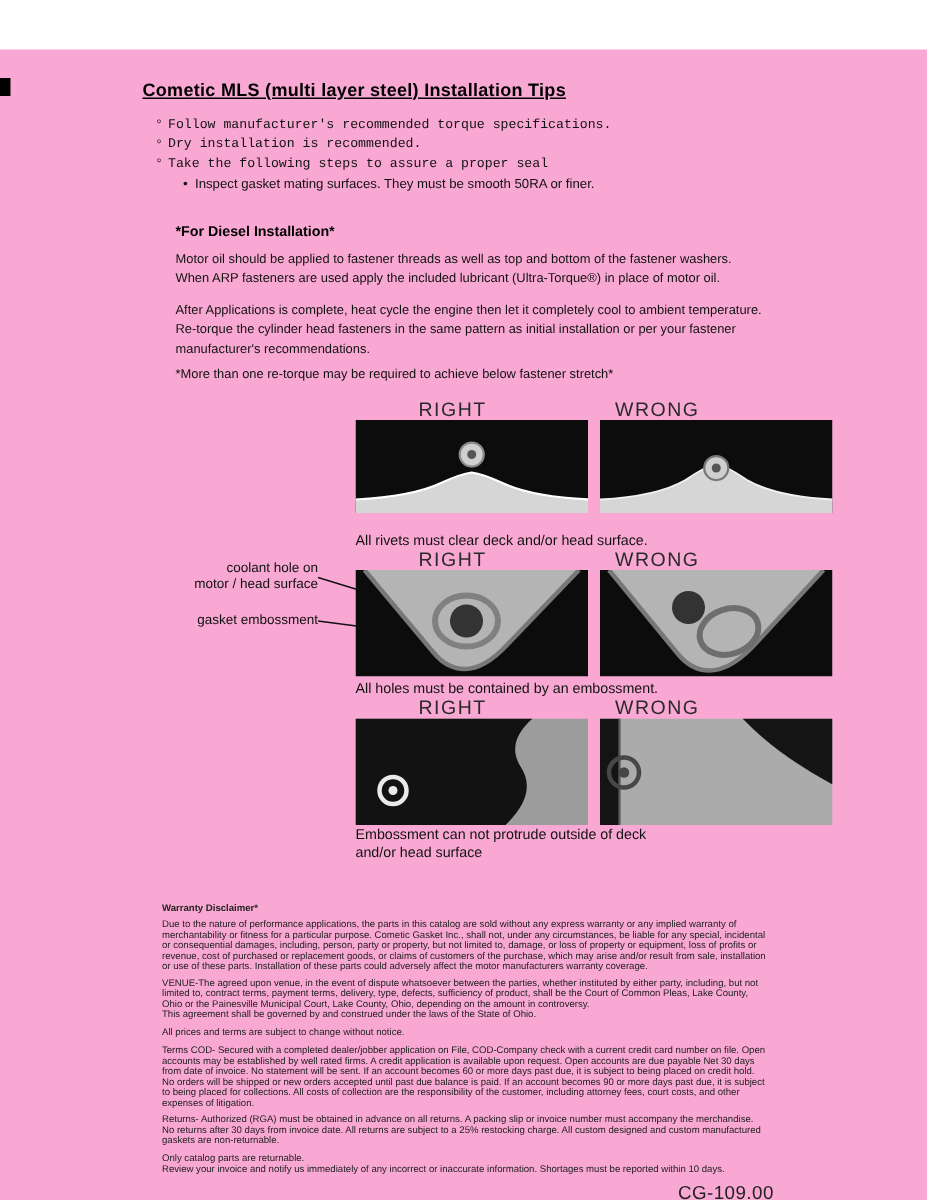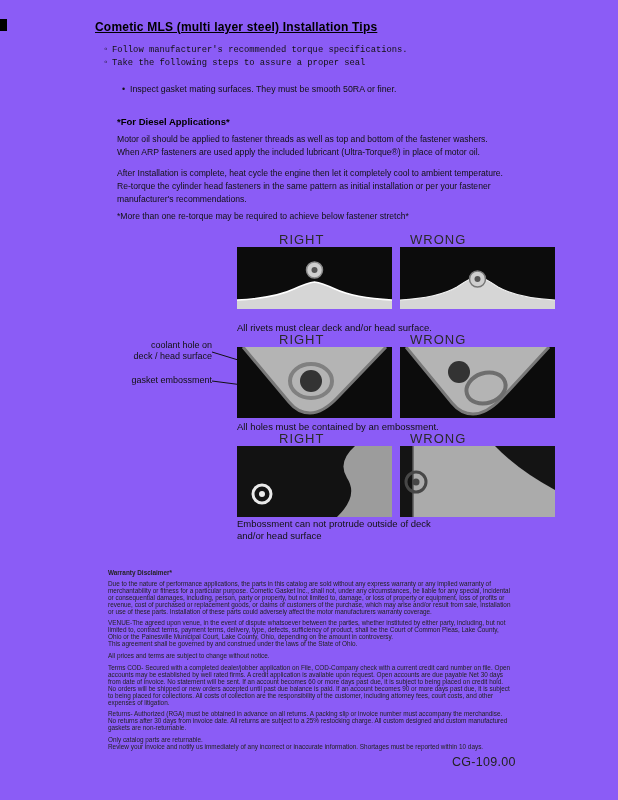--- a/index.html
+++ b/index.html
@@ -1,21 +1,21 @@
 <!DOCTYPE html>
 <html><head>
 <meta charset="utf-8">
 <style>
   * { margin:0; padding:0; box-sizing:border-box; }
   html, body { background:#ffffff; }
   body {
     width:618px; height:800px; position:relative; overflow:hidden;
     font-family:"Liberation Sans", sans-serif; color:#111;
   }
-  .page { position:absolute; inset:0; background:#8b5cf6; }
+  .page { position:absolute; inset:0; background:#f9a8d4;margin-top:33px; }
   .crop-mark { position:absolute; left:0; top:19px; width:7px; height:12px; background:#000; }
 
   .title {
     position:absolute; left:95px; top:20px;
     font-size:12px; font-weight:bold; color:#000;
     text-decoration:underline; letter-spacing:0.2px;
   }
 
   .bullets { position:absolute; left:112px; top:44px; list-style:none; }
   .bullets li { font-size:8.8px; line-height:12.8px; position:relative; white-space:nowrap;font-family:Liberation Mono, monospace; }
@@ -49,31 +49,32 @@
 <body>
 
 <div class="page">
 
   <div class="crop-mark"></div>
 
   <h1 class="title">Cometic MLS (multi layer steel) Installation Tips</h1>
 
   <ul class="bullets">
     <li>Follow manufacturer's recommended torque specifications.</li>
+    <li>Dry installation is recommended.</li>
     <li>Take the following steps to assure a proper seal</li>
   </ul>
 
   <ul class="sub-bullets">
     <li>Inspect gasket mating surfaces.  They must be smooth 50RA or finer.</li>
   </ul>
 
-  <h2 class="diesel-heading">*For Diesel Applications*</h2>
+  <h2 class="diesel-heading">*For Diesel Installation*</h2>
   <p class="body-text para1">Motor oil should be applied to fastener threads as well as top and bottom of the fastener washers.
 When ARP fasteners are used apply the included lubricant (Ultra-Torque®) in place of motor oil.</p>
-  <p class="body-text para2">After Installation is complete, heat cycle the engine then let it completely cool to ambient temperature. Re-torque the cylinder head fasteners in the same pattern as initial installation or per your fastener manufacturer's recommendations.</p>
+  <p class="body-text para2">After Applications is complete, heat cycle the engine then let it completely cool to ambient temperature. Re-torque the cylinder head fasteners in the same pattern as initial installation or per your fastener manufacturer's recommendations.</p>
   <p class="body-text note">*More than one re-torque may be required to achieve below fastener stretch*</p>
 
   <div class="dlabel" style="left:279px; top:232px;">RIGHT</div>
   <div class="dlabel" style="left:410px; top:232px;">WRONG</div>
 
   <div class="dimg" style="left:237px; top:247px;">
     <svg viewBox="0 0 155 62" height="62">
       <rect width="155" height="62" fill="#0c0c0c"></rect>
       <path d="M0,62 L0,53 Q38,51 57,42 Q70,36 77.5,35 Q85,36 98,42 Q117,51 155,53 L155,62 Z" fill="#d6d6d6"></path>
       <path d="M0,53 Q38,51 57,42 Q70,36 77.5,35 Q85,36 98,42 Q117,51 155,53" fill="none" stroke="#ffffff" stroke-width="1.5"></path>
@@ -89,21 +90,21 @@
       <circle cx="77.5" cy="32" r="8" fill="#cfcfcf" stroke="#777" stroke-width="1.5"></circle>
       <circle cx="77.5" cy="32" r="3" fill="#555"></circle>
     </svg>
   </div>
   <div class="dcaption" style="top:322px;text-align:right;">All rivets must clear deck and/or head surface.</div>
 
   <div class="dlabel" style="left:279px; top:332px;">RIGHT</div>
   <div class="dlabel" style="left:410px; top:332px;">WRONG</div>
 
   <div class="anno-label" style="top:340px;">coolant hole on
-deck / head surface</div>
+motor / head surface</div>
   <div class="anno-label" style="top:375px;">gasket embossment</div>
   <svg class="anno-lines" width="110" height="55" viewBox="0 0 110 55">
     <line x1="6" y1="8" x2="104" y2="38" stroke="#111" stroke-width="1"></line>
     <line x1="6" y1="37" x2="83" y2="47" stroke="#111" stroke-width="1"></line>
   </svg>
 
   <div class="dimg" style="left:237px; top:347px;">
     <svg viewBox="0 0 155 71" height="71">
       <rect width="155" height="71" fill="#0c0c0c"></rect>
       <path d="M6,0 L149,0 L101,50 Q86,66 73,66 Q61,66 52,55 Z" fill="#b4b4b4"></path>

